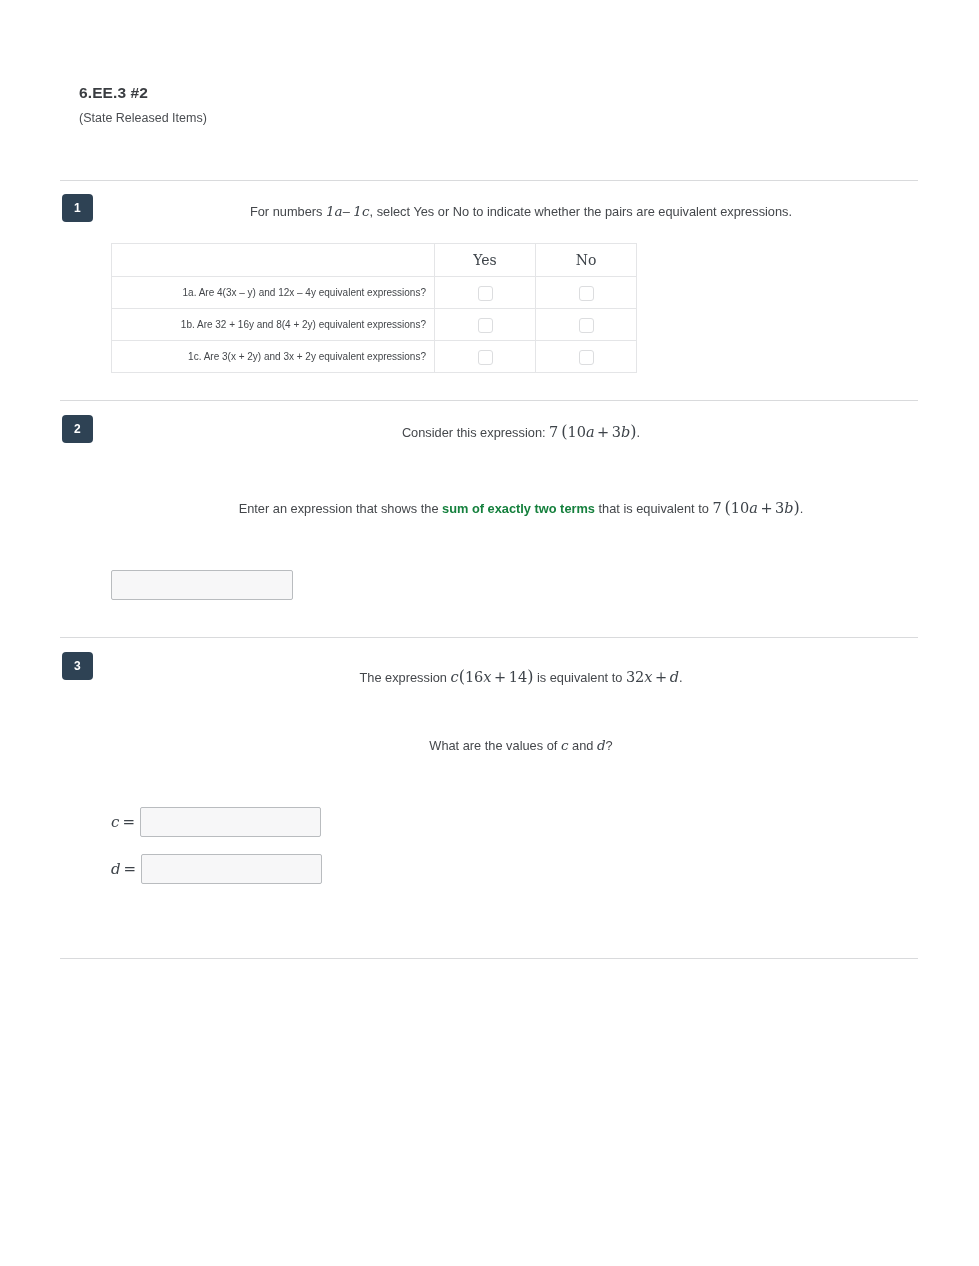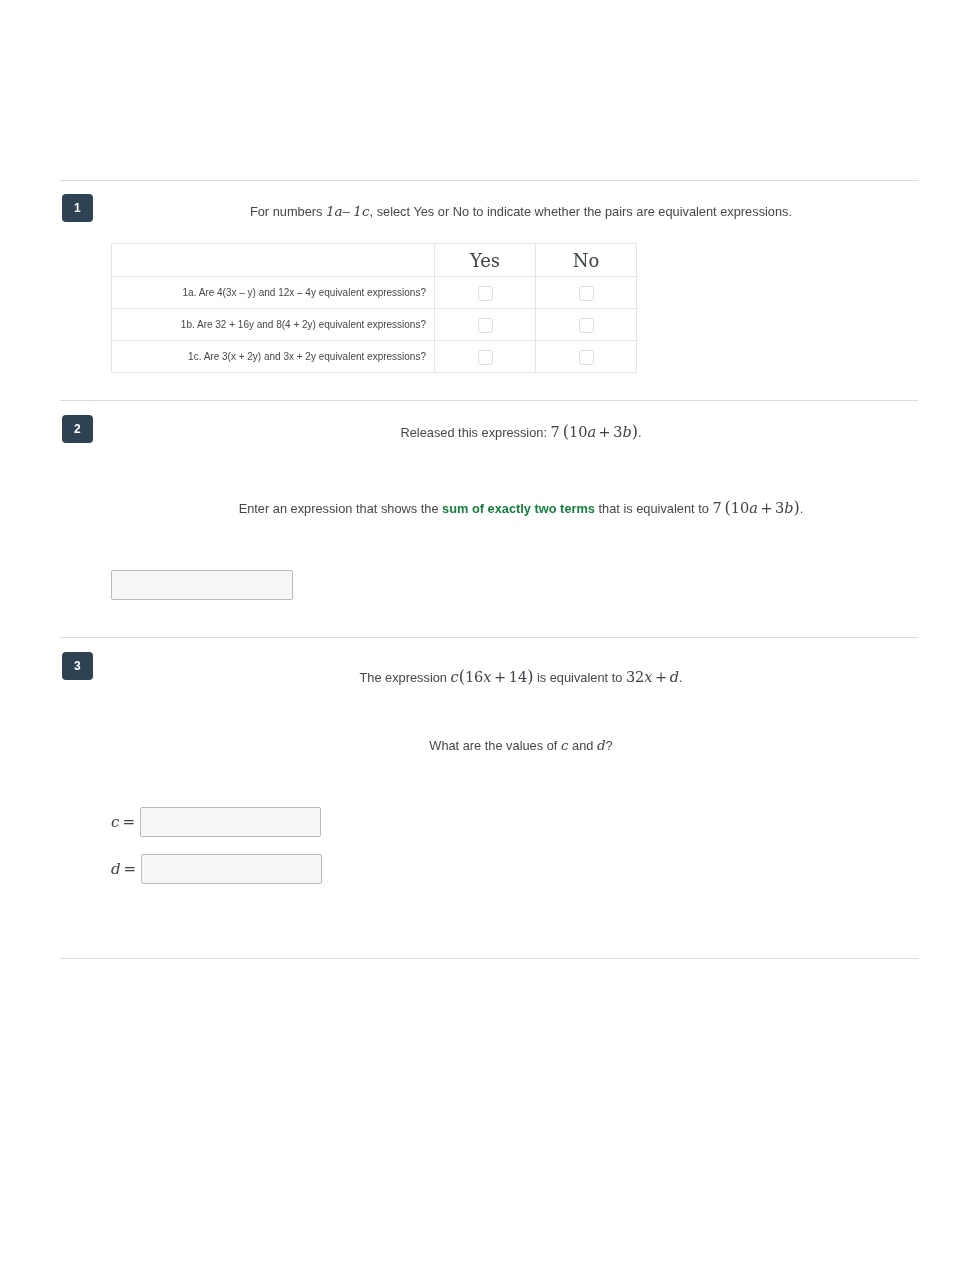--- a/index.html
+++ b/index.html
@@ -122,21 +122,21 @@
     table-layout: fixed;
   }
   .yn-table td, .yn-table th {
     border: 1px solid #e4e5e7;
     padding: 0;
   }
   .yn-table th.col-head {
     height: 32px;
     font-family: "DejaVu Serif", "Liberation Serif", serif;
     font-weight: normal;
-    font-size: 18px;
+    font-size: 14px;
     color: #3d4349;
     text-align: center;
     vertical-align: middle;
   }
   .yn-table th.blank-head { width: 322px; height: 32px; }
   .yn-table .colw { width: 100px; }
   .yn-table td.rowlabel {
     height: 31px;
     text-align: right;
     padding-right: 8px;
@@ -184,20 +184,24 @@
     margin-right: 5px;
     white-space: nowrap;
   }
   .var-label .eq { font-style: normal; padding-left: 3px; }
 </style>
 </head>
 <body>
 
 <div class="page">
 
+  <div class="header">
+    <div class="doc-title">6.EE.3 #2</div>
+    <div class="doc-subtitle">(State Released Items)</div>
+  </div>
 
   <div class="rule" style="top:180px"></div>
 
   <div class="qblock" style="top:0">
     <div class="qbadge" style="top:194px">1</div>
     <div class="qbody" style="top:200px">
       <div class="qtext"><span>For numbers </span><span class="math-sm">1a</span><span>– </span><span class="math-sm">1c</span><span>, select Yes or No to indicate whether the pairs are equivalent expressions.</span></div>
     </div>
 
     <table class="yn-table" style="top:243px">
@@ -227,21 +231,21 @@
       </tbody>
     </table>
   </div>
 
   <div class="rule" style="top:400px"></div>
 
   <div class="qblock" style="top:0">
     <div class="qbadge" style="top:415px">2</div>
 
     <div class="qbody" style="top:421px">
-      <div class="qtext"><span>Released this expression: </span><span class="math"><span class="mn">7</span> <span class="mparen">(</span><span class="mn">10</span><span class="mi">a</span><span class="mo">+</span><span class="mn">3</span><span class="mi">b</span><span class="mparen">)</span></span><span>.</span></div>
+      <div class="qtext"><span>Consider this expression: </span><span class="math"><span class="mn">7</span> <span class="mparen">(</span><span class="mn">10</span><span class="mi">a</span><span class="mo">+</span><span class="mn">3</span><span class="mi">b</span><span class="mparen">)</span></span><span>.</span></div>
     </div>
 
     <div class="qbody" style="top:497px">
       <div class="qtext"><span>Enter an expression that shows the </span><b>sum of exactly two terms</b><span> that is equivalent to </span><span class="math"><span class="mn">7</span> <span class="mparen">(</span><span class="mn">10</span><span class="mi">a</span><span class="mo">+</span><span class="mn">3</span><span class="mi">b</span><span class="mparen">)</span></span><span>.</span></div>
     </div>
 
     <div class="qbody" style="top:570px">
       <input class="answer-input" style="width: 182px;" type="text" value="">
     </div>
   </div>

